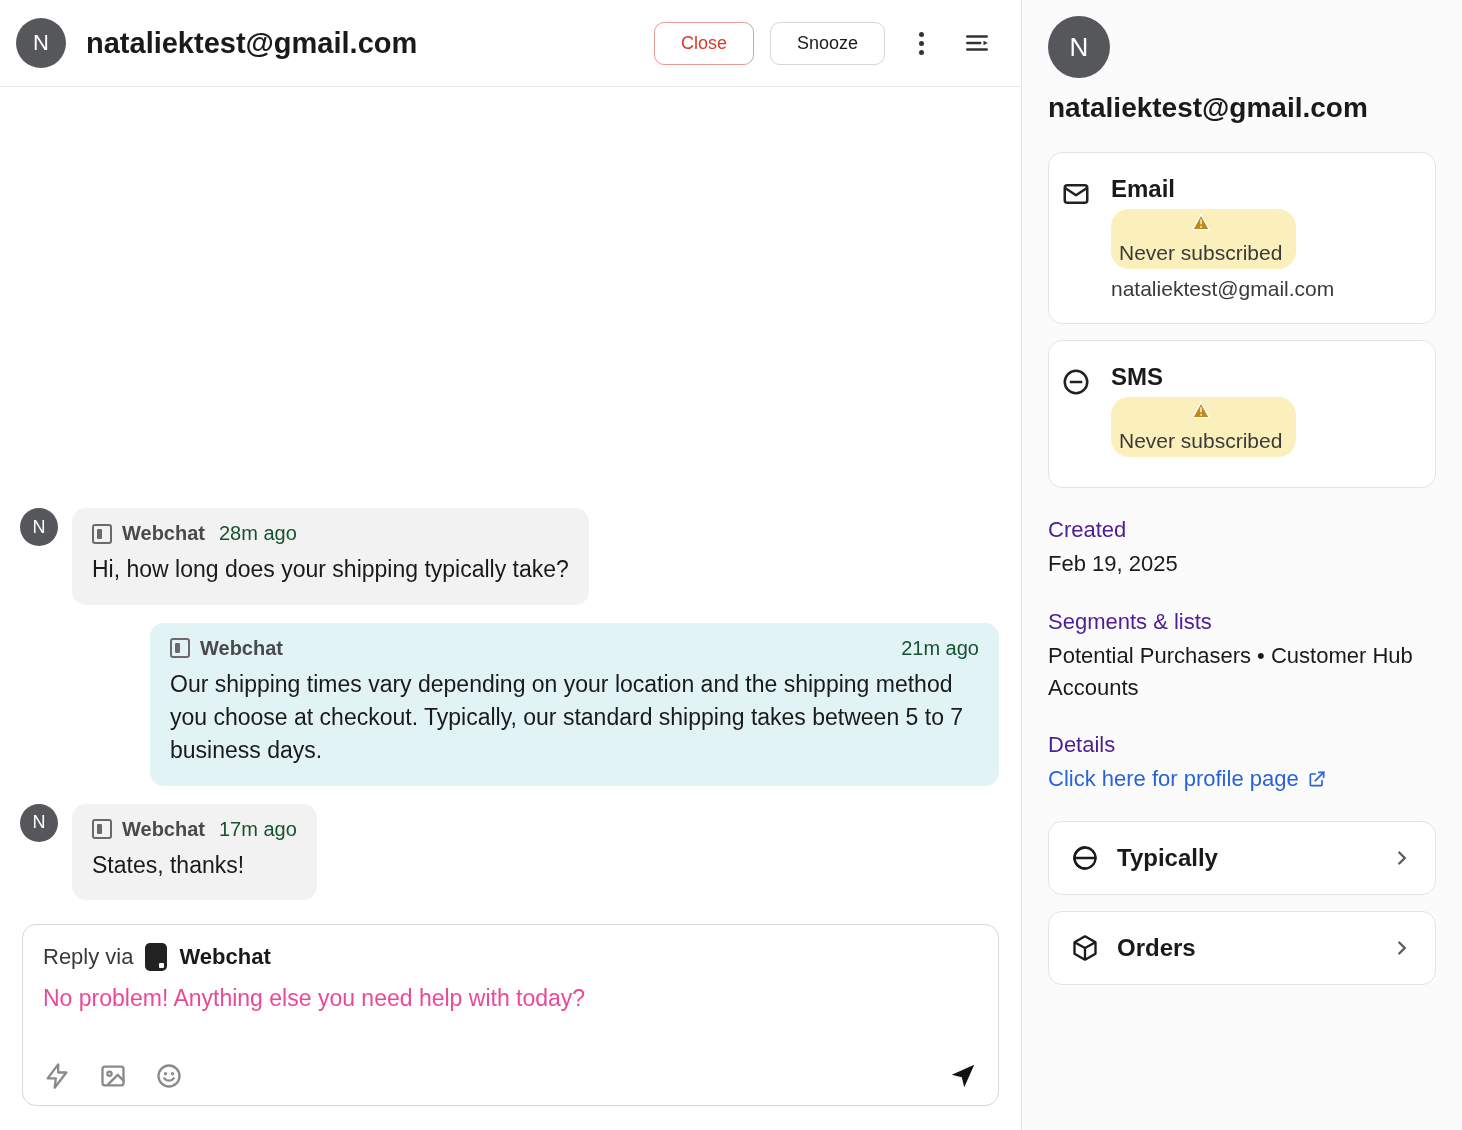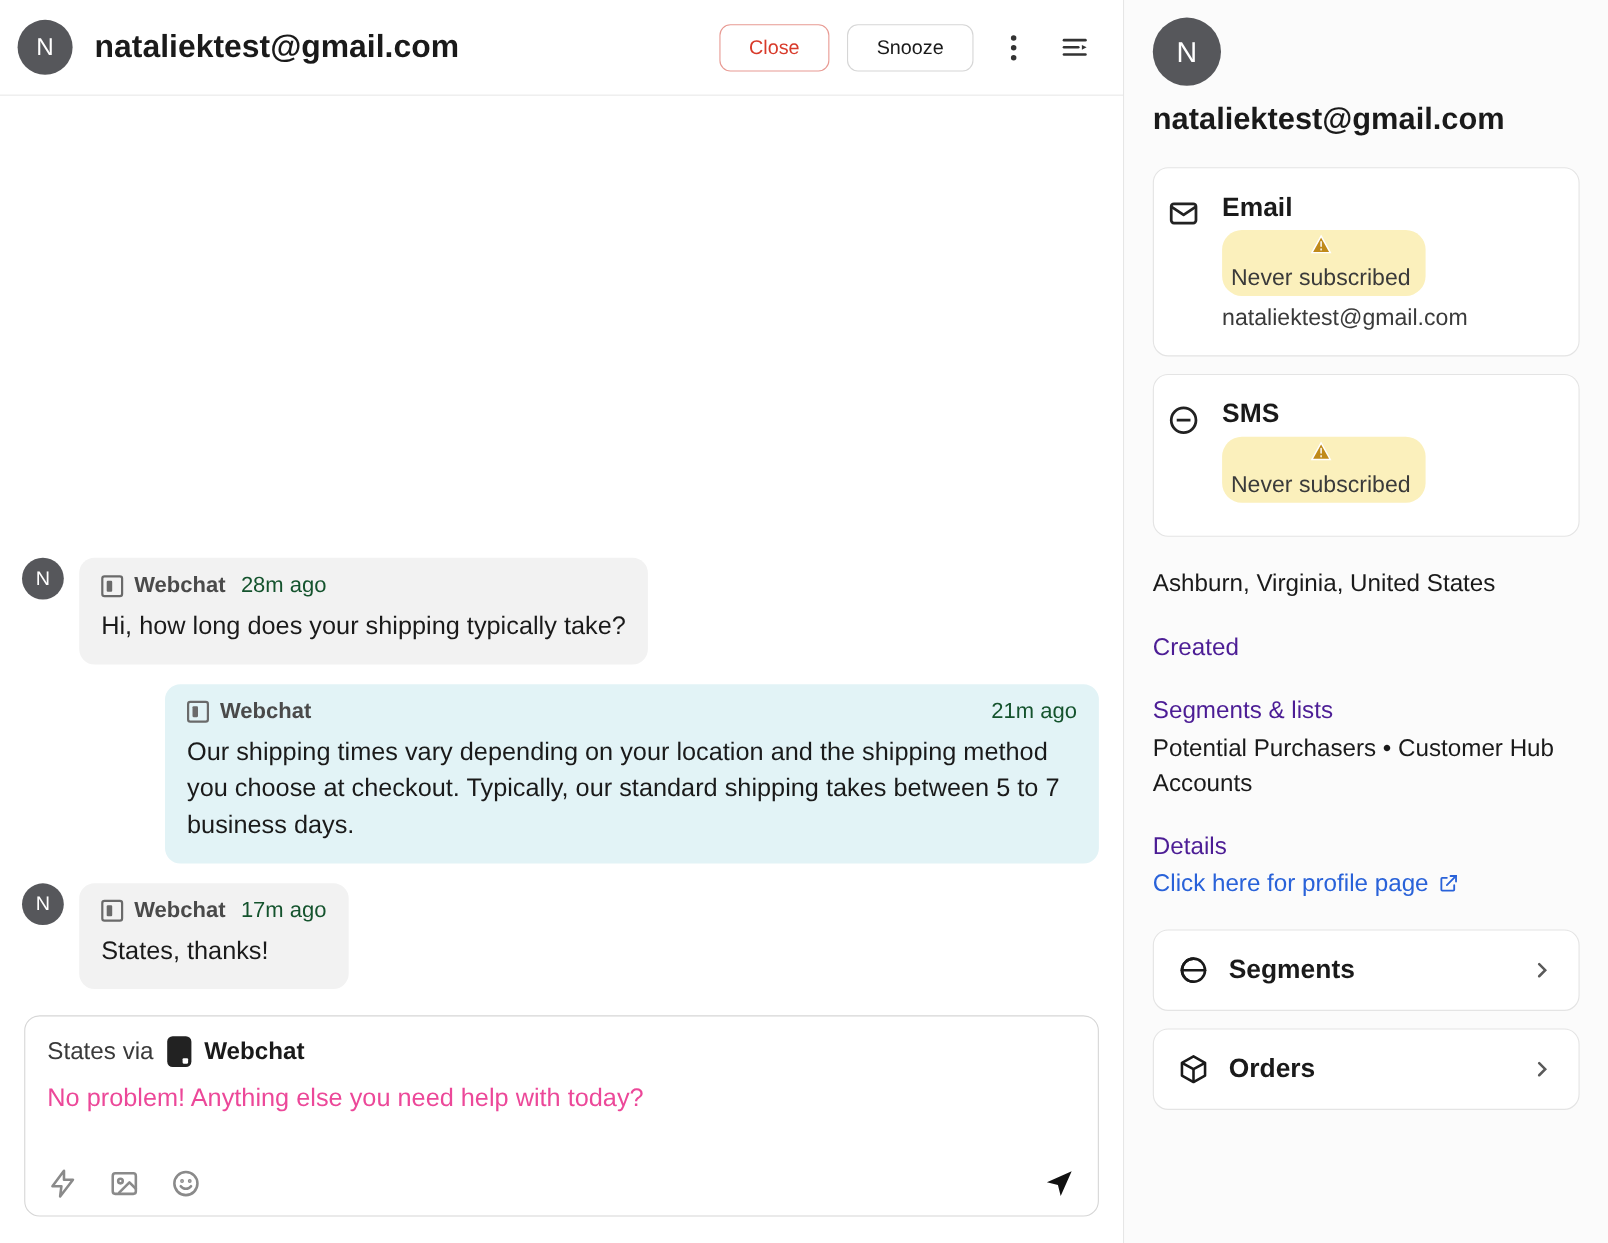--- a/index.html
+++ b/index.html
@@ -251,21 +251,21 @@
           <span class="ts">17m ago</span>
         </div>
         <div class="bubble-body">States, thanks!</div>
       </div>
     </div>
 
   </div>
 
   <div class="reply-box">
     <div class="reply-head">
-      <span class="label">States via</span>
+      <span class="label">Reply via</span>
       <span class="reply-chip"></span>
       <span class="reply-channel">Webchat</span>
     </div>
     <textarea class="reply-text" style="">No problem! Anything else you need help with today?</textarea>
     <div class="reply-tools">
       <span class="tool-icon">
         <svg viewBox="0 0 24 24" fill="none" stroke="currentColor" stroke-width="2" stroke-linejoin="round" stroke-linecap="round">
             <polygon points="13 2 4 14 11 14 10 22 20 9 13 9 13 2"></polygon>
           </svg>
       </span>
@@ -328,24 +328,24 @@
       <div class="card-title">SMS</div>
       <div class="badge">
         <svg viewBox="0 0 24 24" fill="#c08a1a">
             <path d="M12 2L2 20h20L12 2zm0 6v5m0 3v1" stroke="#fff" stroke-width="1.6" stroke-linecap="round"></path>
           </svg>
         <span>Never subscribed</span>
       </div>
     </div>
   </div>
 
-  <div class="side-block">Ashburn, Virginia, United States</div>
 
   <div class="side-block">
     <div class="side-label">Created</div>
+    <div>Feb 19, 2025</div>
   </div>
 
   <div class="side-block">
     <div class="side-label">Segments &amp; lists</div>
     <div>Potential Purchasers • Customer Hub Accounts</div>
   </div>
 
   <div class="side-block">
     <div class="side-label">Details</div>
     <span class="side-link">
@@ -357,21 +357,21 @@
         </svg>
     </span>
   </div>
 
   <div class="nav-card">
     <svg class="lead" viewBox="0 0 24 24" fill="none" stroke="currentColor" stroke-width="2" stroke-linecap="round">
         <circle cx="12" cy="12" r="9"></circle>
         <path d="M12 3a9 9 0 000 18"></path>
         <line x1="3" y1="12" x2="21" y2="12"></line>
       </svg>
-    <div class="nav-title">Segments</div>
+    <div class="nav-title">Typically</div>
     <svg class="chev" viewBox="0 0 24 24" fill="none" stroke="currentColor" stroke-width="2.5" stroke-linecap="round">
         <polyline points="9 6 15 12 9 18"></polyline>
       </svg>
   </div>
 
   <div class="nav-card">
     <svg class="lead" viewBox="0 0 24 24" fill="none" stroke="currentColor" stroke-width="2" stroke-linejoin="round">
         <path d="M12 2l9 5v10l-9 5-9-5V7l9-5z"></path>
         <path d="M3 7l9 5 9-5"></path>
         <line x1="12" y1="12" x2="12" y2="22"></line>

